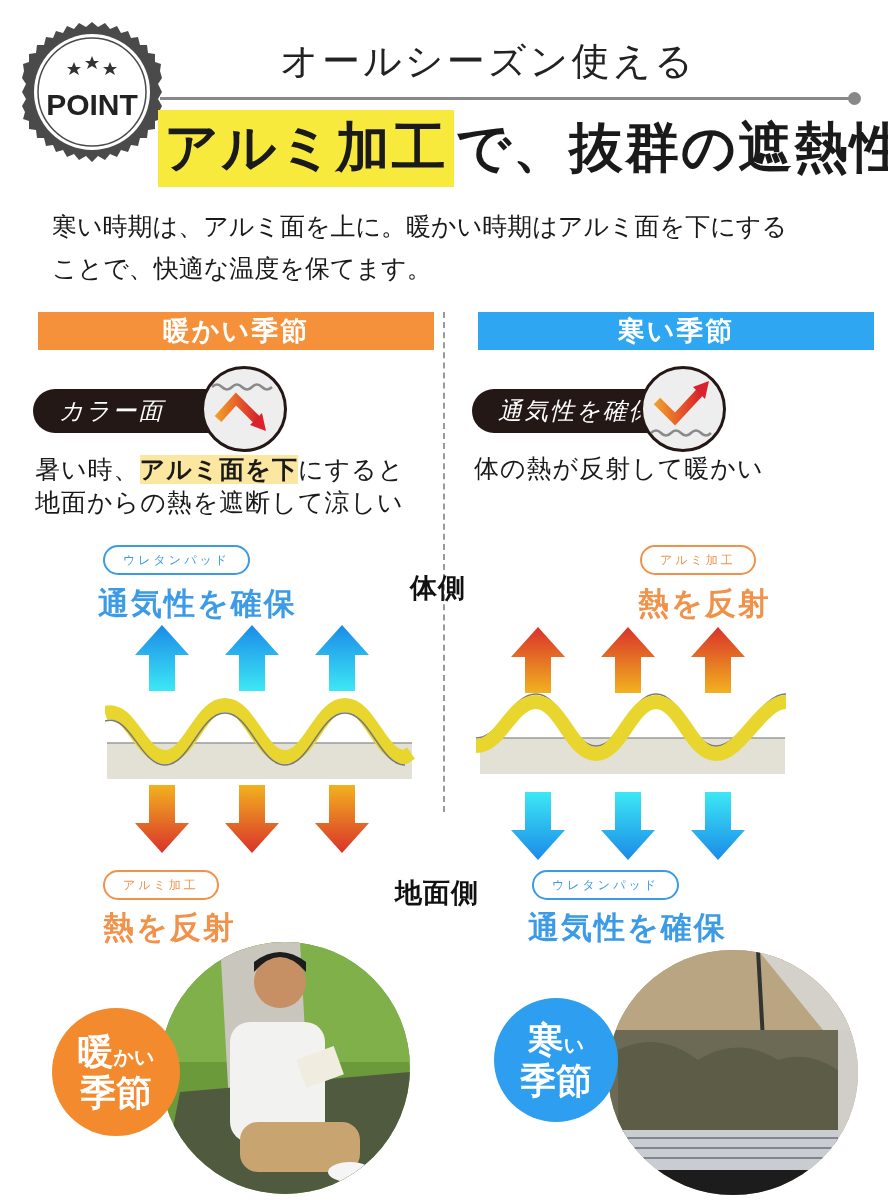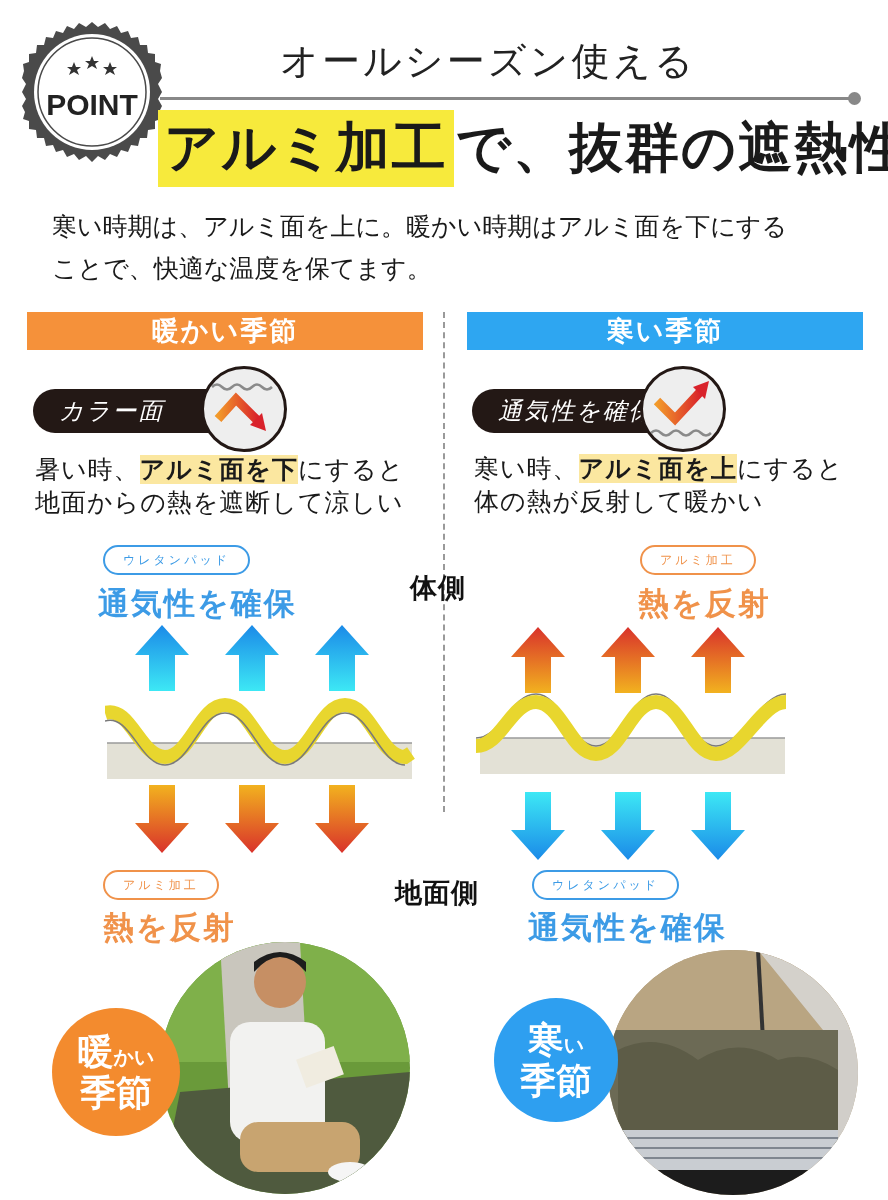--- a/index.html
+++ b/index.html
@@ -15,21 +15,21 @@
   .headline { left: 158px; top: 112px; height: 72px; display: flex; align-items: center; font-size: 54px; font-weight: bold; white-space: nowrap; letter-spacing: 2px; }
   .headline .hl { background: #f7ea3c; padding: 2px 6px 2px 6px; }
   .headline .rest { padding-left: 2px; }
 
   .intro { left: 52px; top: 206px; font-size: 25px; line-height: 42px; color: #1a1a1a; white-space: nowrap; }
 
   
   .vdivider { left: 443px; top: 312px; width: 0; height: 500px; border-left: 2px dashed #9a9a9a; }
 
   
-  .season-bar { height: 38px; color: #fff; font-size: 27px; font-weight: bold; display: flex; align-items: center; justify-content: center; letter-spacing: 2px; }
+  .season-bar { height: 38px; color: #fff; font-size: 27px; font-weight: bold; display: flex; align-items: center; justify-content: center; letter-spacing: 2px; margin-left: 11px; }
   .bar-warm { left: 27px; top: 312px; width: 396px; background: #f5913a; }
   .bar-cold { left: 467px; top: 312px; width: 396px; background: #2ea6f1; }
 
   .surface-pill { height: 44px; border-radius: 22px 0 0 22px; background: #231815; color: #fff; font-size: 24px; display: flex; align-items: center; padding-left: 26px; letter-spacing: 2px; font-style: italic; }
   .pill-warm { left: 33px; top: 389px; width: 210px; }
   .pill-cold { left: 472px; top: 389px; width: 200px; }
   .icon-circle { width: 86px; height: 86px; border-radius: 50%; border: 3px solid #231815; background: #eeeeee; }
   .circle-warm { left: 201px; top: 366px; }
   .circle-cold { left: 640px; top: 366px; }
 
@@ -165,21 +165,20 @@
     <linearGradient id="gc" x1="0" x2="1" y1="0" y2="0">
         <stop offset="0" stop-color="#f29a2a"></stop>
         <stop offset="1" stop-color="#d9222b"></stop>
       </linearGradient>
   </defs>
   <path d="M14 32 L32 50 L58 22" fill="none" stroke="url(#gc)" stroke-width="9" stroke-linejoin="miter"></path>
   <polygon points="50,18 66,12 62,30" fill="#d9222b"></polygon>
   <path d="M8 64 q5 -5 10 0 t10 0 t10 0 t10 0 t10 0 t10 0" fill="none" stroke="#8a8a8a" stroke-width="2.5"></path>
 </svg>
 <div class="abs desc desc-cold">
-  <div><span>寒い時、</span><span class="emph">アルミ面を上</span><span>にすると</span></div>
   <div>体の熱が反射して暖かい</div>
 </div>
 
 <div class="abs tag tag-orange" style="left:640px; top:545px;">アルミ加工</div>
 <div class="abs caption cap-orange" style="left:638px; top:583px;">熱を反射</div>
 
 <svg class="abs arrows" style="left:511px; top:627px;" viewBox="0 0 260 70">
   <defs>
       <linearGradient id="gou" x1="0" x2="0" y1="0" y2="1">
         <stop offset="0" stop-color="#d9322b"></stop>

